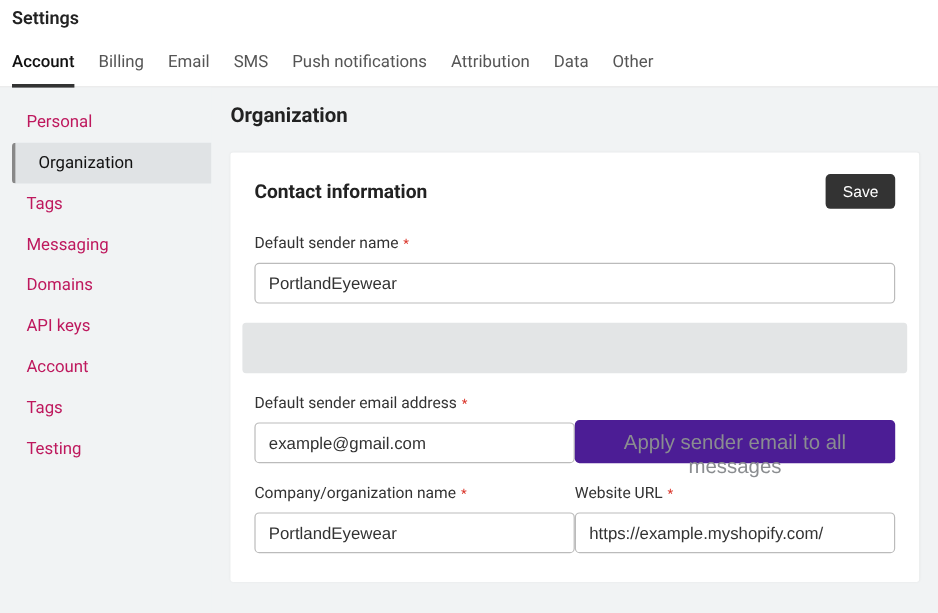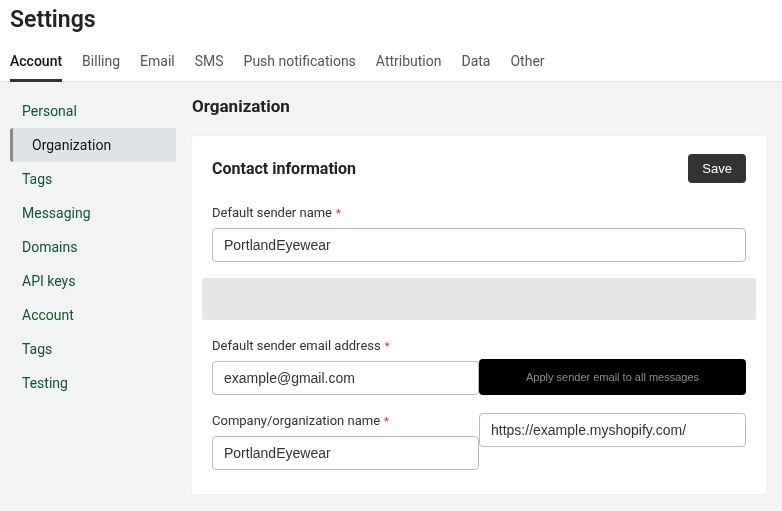--- a/index.html
+++ b/index.html
@@ -10,21 +10,21 @@
     body {
       font-family: -apple-system, BlinkMacSystemFont, "Segoe UI", Roboto, Helvetica, Arial, sans-serif;
       font-size: 14px;
       color: #222;
       background: #fff;
       width: 782px;
       height: 511px;
       overflow: hidden;
     }
     .page-title {
-      font-size: 23px;
+      font-size: 15px;
       font-weight: 600;
       padding: 6px 10px 6px 10px;
     }
     .tabs {
       display: flex;
       gap: 20px;
       padding: 8px 10px 0 10px;
       border-bottom: 1px solid #e0e0e0;
     }
     .tab {
@@ -52,21 +52,21 @@
       background: #f1f3f4;
     }
     .sidebar {
       width: 176px;
       padding: 12px 0;
       background: #f1f3f4;
       flex-shrink: 0;
     }
     .sidebar-item {
       padding: 9px 10px 9px 22px;
-      color: #14532d;
+      color: #be185d;
       cursor: pointer;
       font-size: 14px;
     }
     .sidebar-item.active {
       background: #e0e3e5;
       color: #111;
       border-left: 3px solid #888;
       padding-left: 19px;
       margin-left: 10px;
       border-radius: 3px 0 0 3px;
@@ -139,26 +139,26 @@
     .row-two {
       display: flex;
       margin-bottom: 18px;
     }
     .col {
       flex: 1;
       min-width: 0;
     }
     .apply-btn {
       width: 100%;
-      background: #000000;
+      background: #4c1d95;
       border: none;
       color: #8a8d90;
       padding: 9px 12px;
       border-radius: 4px;
-      font-size: 11px;
+      font-size: 17px;
       text-align: center;
       cursor: default;
       height: 36px;
     }
   </style>
 </head>
 <body>
 
 <div class="page-title">Settings</div>
 
@@ -217,19 +217,22 @@
       </div>
 
       <div class="row-two" style="margin-bottom:0;">
         <div class="col">
           <label class="form-label">
             <span>Company/organization name</span><span class="req">*</span>
           </label>
           <input type="text" class="text-input" value="PortlandEyewear" style="">
         </div>
         <div class="col">
+          <label class="form-label">
+            <span>Website URL</span><span class="req">*</span>
+          </label>
           <input type="text" class="text-input" value="https://example.myshopify.com/" style="">
         </div>
       </div>
 
     </div>
   </div>
 </div>
 
 </body></html>

